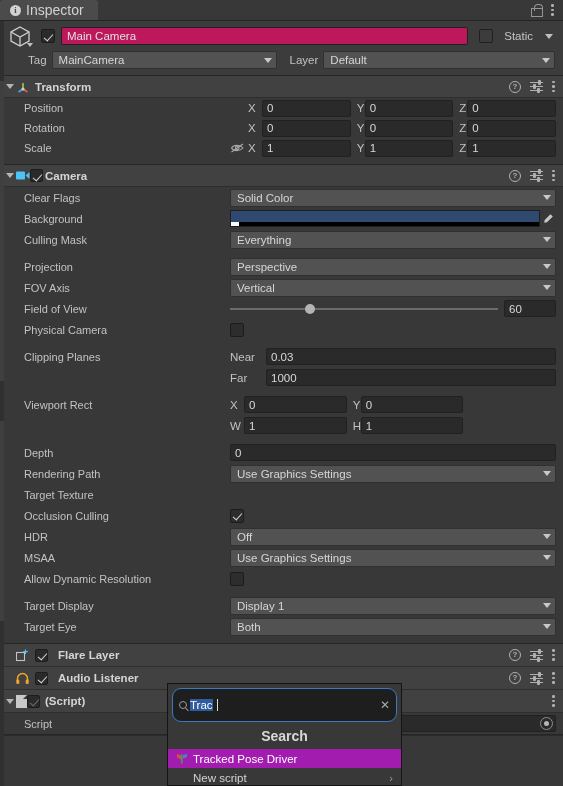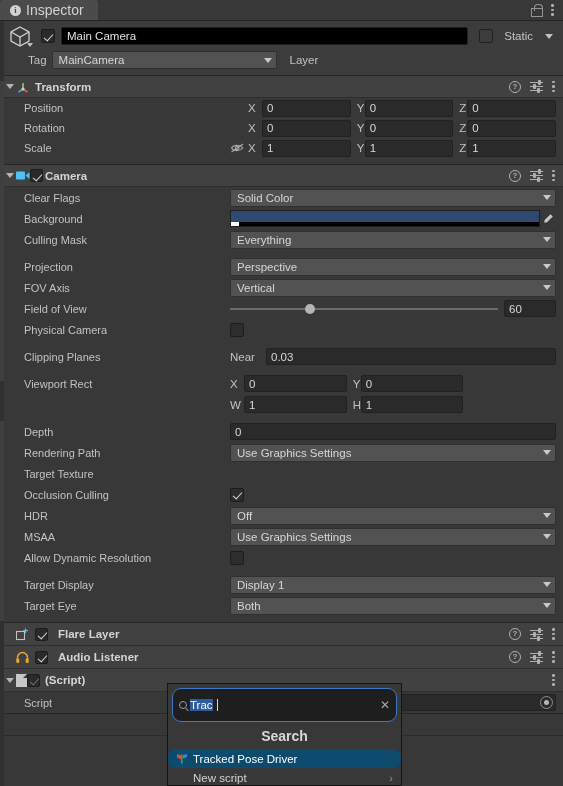--- a/index.html
+++ b/index.html
@@ -68,21 +68,21 @@
   .chk {
     width:14px;height:14px;background:#2a2a2a;border:1px solid #1c1c1c;border-radius:2px;
     position:relative; flex:0 0 auto;
   }
   .chk.on::after {
     content:"";position:absolute;left:3.5px;top:1.5px;width:4px;height:8px;
     border:solid #d6d6d6;border-width:0 1.8px 1.8px 0;transform:rotate(42deg);
   }
   .chk.dim::after { border-color:#6e6e6e; }
   .namefield {
-    flex:1 1 auto; height:18px; background:#000000; border:1px solid #212121;
+    flex:1 1 auto; height:18px; background:#be185d; border:1px solid #212121;
     border-radius:2px; display:flex; align-items:center; padding:0 5px;
     color:#e0e0e0; font-size:11.5px;
   }
   .static-box {
     width:14px;height:14px;background:#3c3c3c;border:1px solid #202020;border-radius:2px;
     flex:0 0 auto; margin-left:5px;
   }
   .static-lbl { font-size:11.5px; color:#c4c4c4; margin-left:5px; }
   .caret-dn {
     width:0;height:0;border-left:4px solid transparent;border-right:4px solid transparent;
@@ -192,21 +192,21 @@
   }
   .mag {
     width:8px;height:8px;border:1.2px solid #9a9a9a;border-radius:50%;position:relative;flex:0 0 auto;
   }
   .mag::after { content:"";position:absolute;right:-3px;bottom:-2px;width:4px;height:1.2px;background:#9a9a9a;transform:rotate(45deg); }
   .search-text { font-size:11.5px; color:#ffffff; background:#2f5c9e; padding:0 0px; }
   .search-caret { width:1px;height:12px;background:#d8d8d8; margin-left:1px; }
   .clear-x { margin-left:auto; font-size:12px; color:#a9a9a9; line-height:1; }
   .popup-title { text-align:center; font-size:14px; font-weight:bold; color:#d8d8d8; padding:6px 0 5px 0; }
   .popup-item { height:19px; display:flex; align-items:center; padding:0 8px 0 8px; gap:5px; font-size:11.5px; color:#d2d2d2; }
-  .popup-item.sel { background:#0c4a6e; color:#ffffff;border-radius:8px; }
+  .popup-item.sel { background:#a21caf; color:#ffffff; }
   .popup-item .arrow { margin-left:auto; color:#9a9a9a; font-size:11px; }
   .script-icon-sm { width:12px;height:12px;flex:0 0 auto; }
 
   .file-icon { width:11px;height:13px;background:#c8c8c8;position:relative;flex:0 0 auto; }
   .file-icon::after{ content:"";position:absolute;right:0;top:0;border-left:4px solid transparent;border-bottom:4px solid #383838; }
 
   .bottom-fill { position:absolute; left:4px; right:0; top:735px; bottom:0; background:#383838; border-top:1px solid #2b2b2b;}
 </style>
 </head>
 <body>
@@ -248,20 +248,24 @@
       <span class="static-lbl">Static</span>
       <div class="caret-dn"></div>
     </div>
     <div class="go-row2">
       <span class="lblsm">Tag</span>
       <div class="dropdown" style="width:225px">
         <span>MainCamera</span>
         <span class="dd-caret"></span>
       </div>
       <span class="lblsm" style="margin-left:8px">Layer</span>
+      <div class="dropdown" style="flex:1 1 auto">
+        <span>Default</span>
+        <span class="dd-caret"></span>
+      </div>
     </div>
   </div>
 
   <div class="comp">
     <div class="comp-header">
       <div class="foldout"></div>
       <svg width="14" height="14" viewBox="0 0 14 14">
         <path d="M7 9 L7 3" stroke="#8fd14f" stroke-width="1.6" fill="none"></path>
         <path d="M7 9 L2.5 12" stroke="#4aa8e0" stroke-width="1.6" fill="none"></path>
         <path d="M7 9 L11.5 12" stroke="#e05b4a" stroke-width="1.6" fill="none"></path>
@@ -443,20 +447,27 @@
 
     <div class="spacer6"></div>
 
     <div class="prow tall">
       <div class="plabel">Clipping Planes</div>
       <div class="pbody">
         <span class="axislong">Near</span>
         <div class="field" style="flex:1 1 auto">0.03</div>
       </div>
     </div>
+    <div class="prow tall">
+      <div class="plabel"></div>
+      <div class="pbody">
+        <span class="axislong">Far</span>
+        <div class="field" style="flex:1 1 auto">1000</div>
+      </div>
+    </div>
 
     <div class="spacer6"></div>
 
     <div class="prow tall">
       <div class="plabel">Viewport Rect</div>
       <div class="pbody">
         <span class="axis">X</span>
         <div class="field" style="flex:1 1 0">0</div>
         <span class="axis" style="padding-left:6px">Y</span>
         <div class="field" style="flex:1 1 0">0</div>

